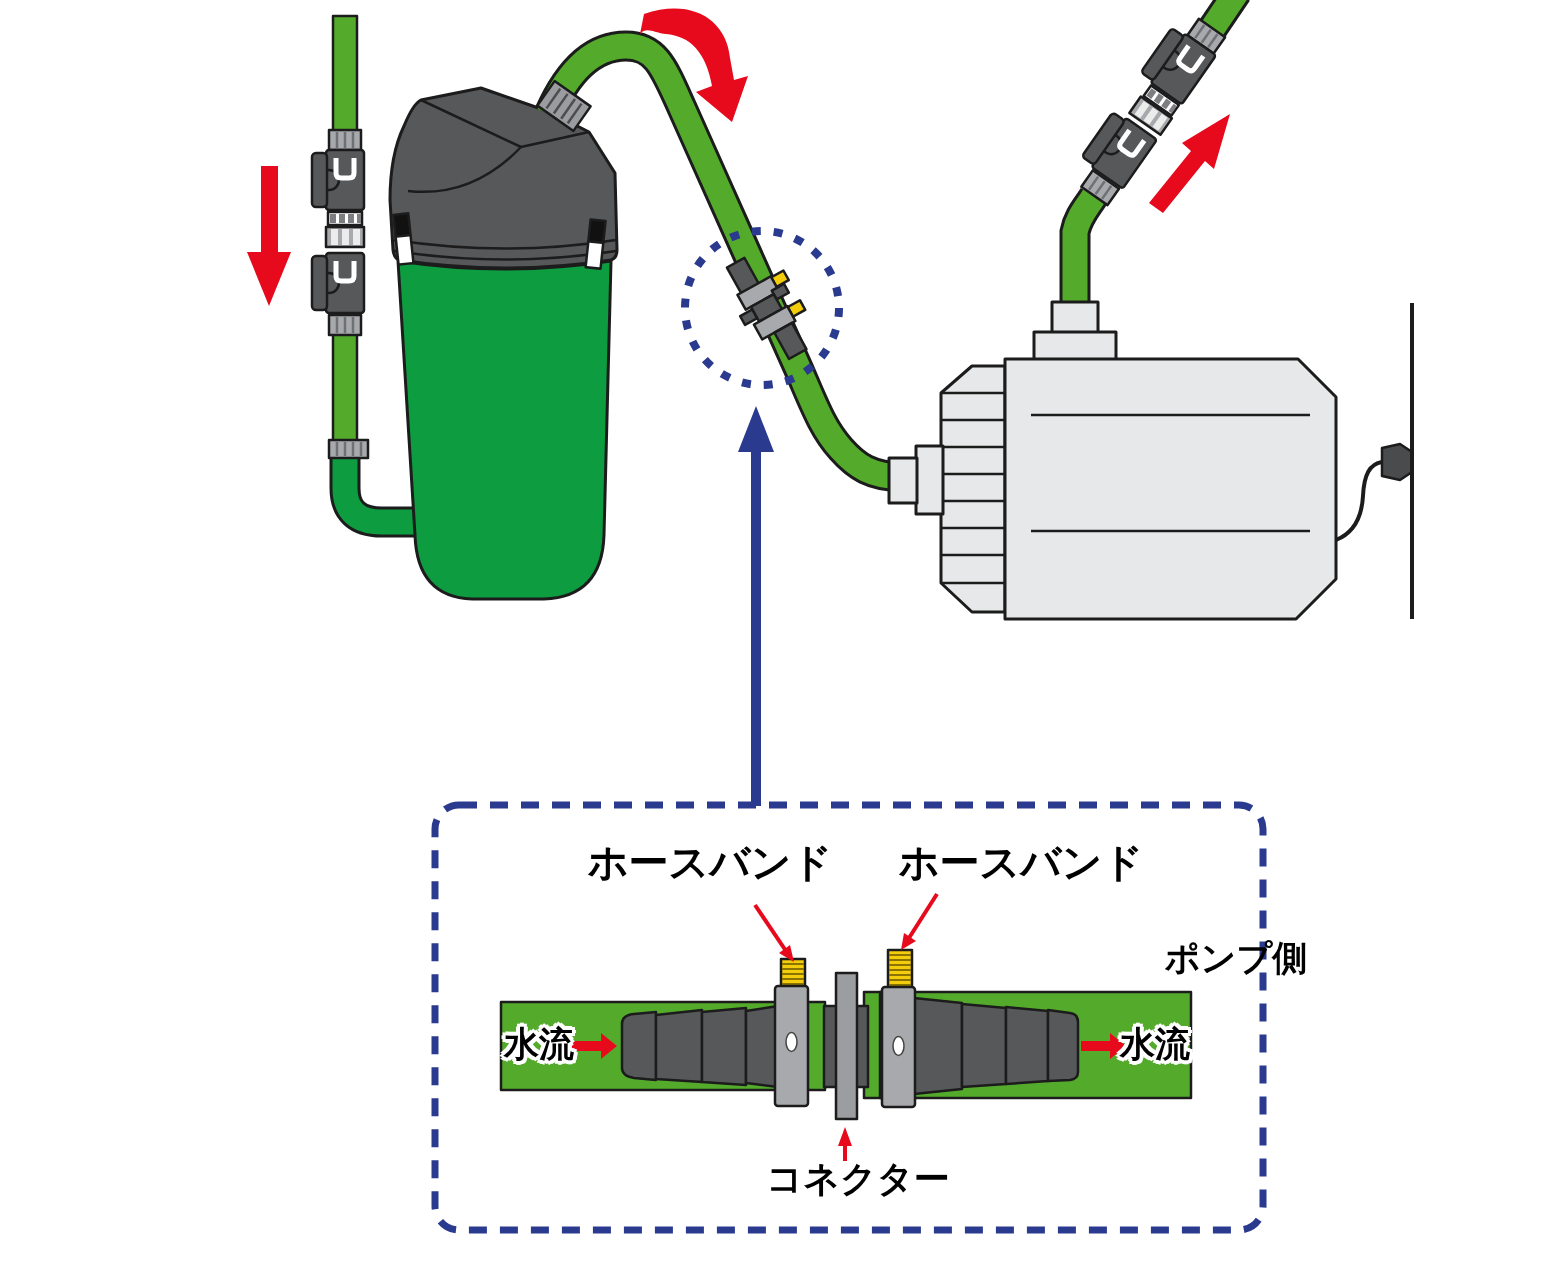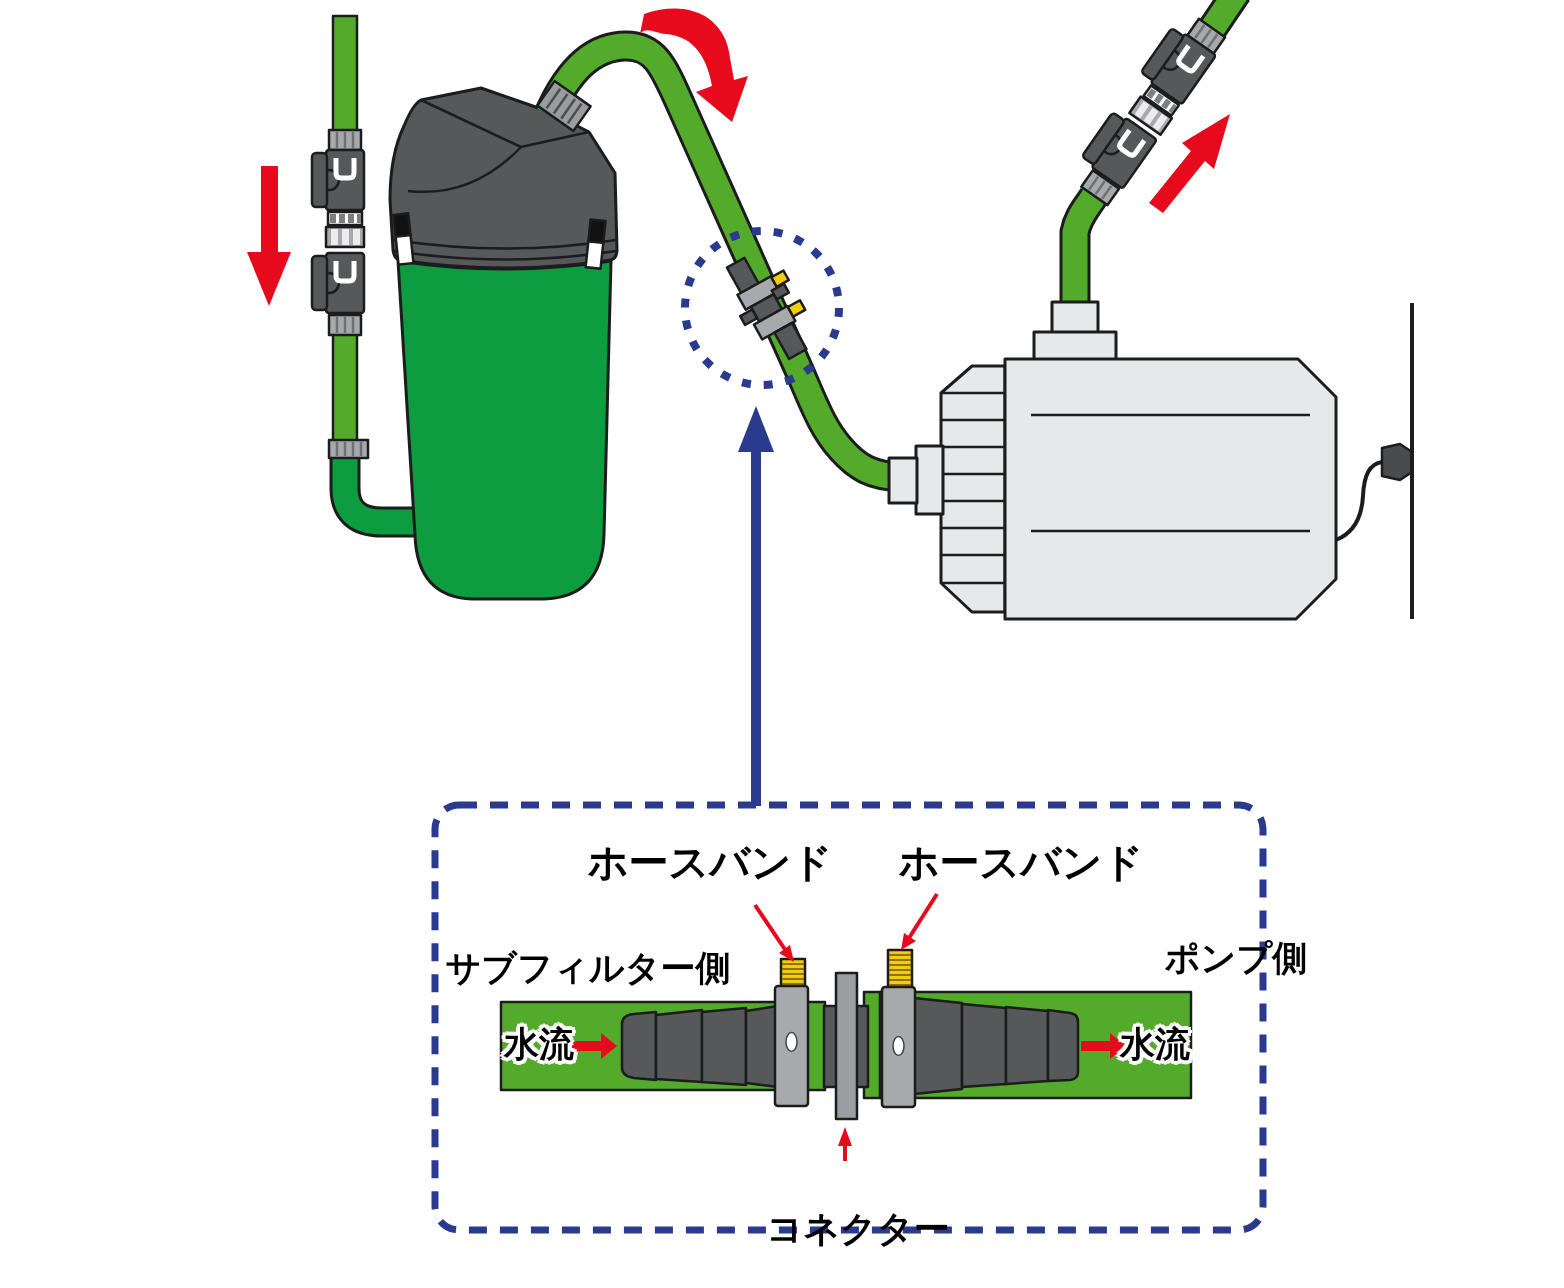--- a/index.html
+++ b/index.html
@@ -240,19 +240,18 @@
     </g>
     <g>
       <line x1="801" y1="1161" x2="801" y2="1146" class="redline"></line>
       <polygon points="801,1127 794,1146 808,1146" class="red"></polygon>
     </g>
   </g>
 </svg>
 
 <div class="jp fs40" style="left:666px;top:842px;">ホースバンド</div>
 <div class="jp fs40" style="left:977px;top:842px;">ホースバンド</div>
-<div class="jp fs35" style="left:544px;top:950px;">サブフィルター側</div>
 <div class="jp fs35" style="left:1192px;top:940px;">ポンプ側</div>
 <div class="jp fs35 outlined" style="left:495px;top:1026px;">水流</div>
 <div class="jp fs35 outlined" style="left:1111px;top:1026px;">水流</div>
-<div class="jp fs36" style="left:814px;top:1211px;">コネクター</div>
+<div class="jp fs36" style="left:814px;top:1161px;">コネクター</div>
 
 </div>
 
 </body></html>

